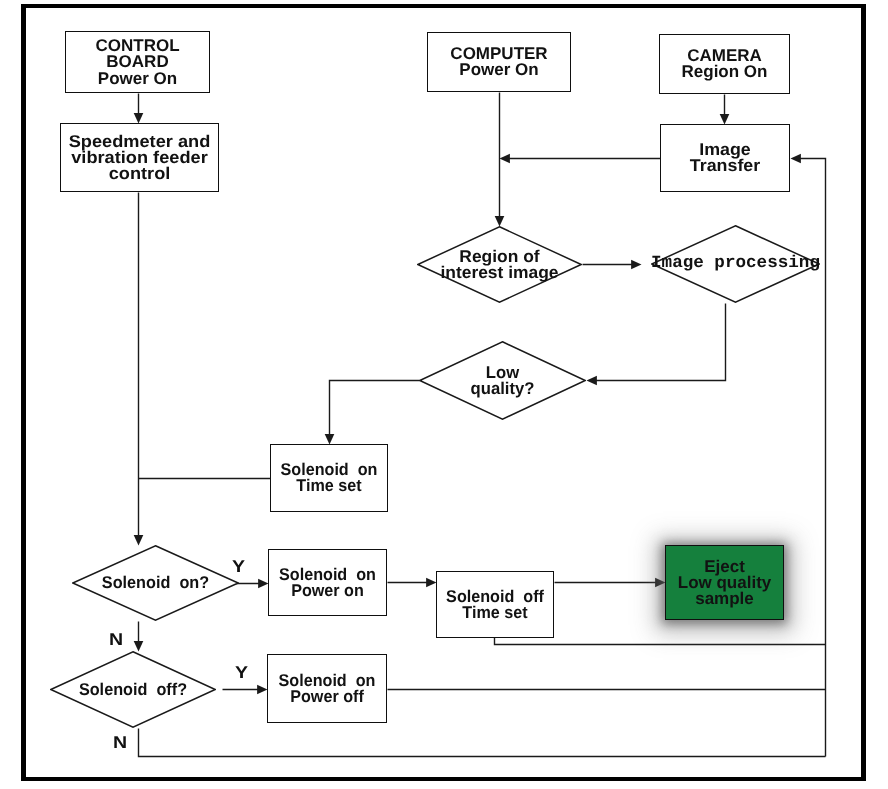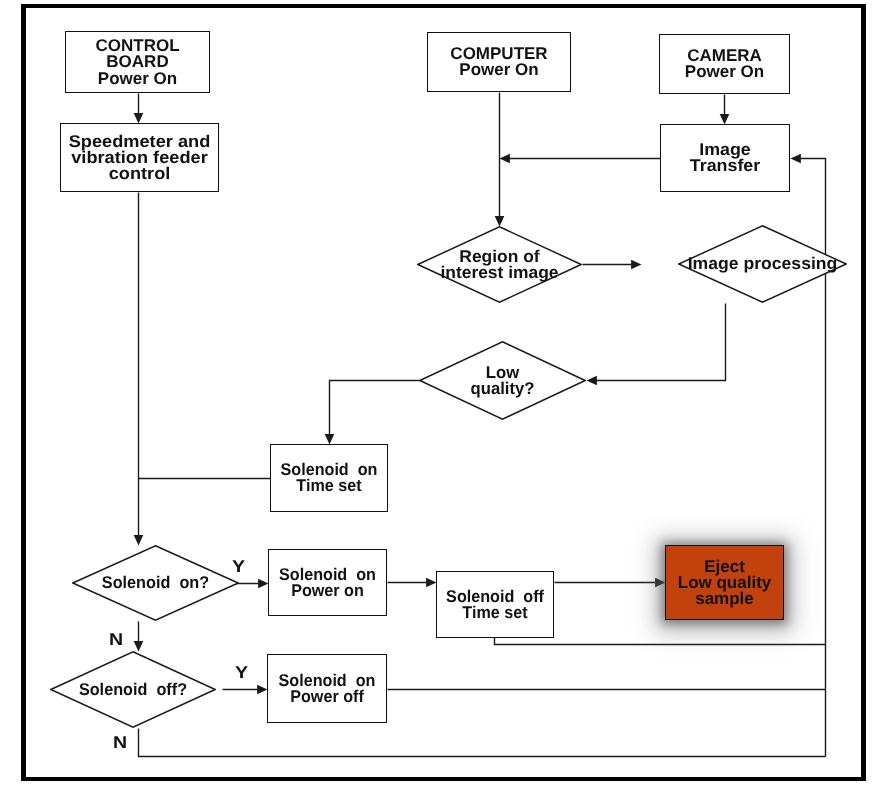--- a/index.html
+++ b/index.html
@@ -12,21 +12,21 @@
   #frame{position:absolute;left:21px;top:4px;width:845px;height:777px;
          border:4px solid #000000;border-left-width:5px;border-right-width:5px;
          box-sizing:border-box;}
   svg#wires{position:absolute;left:0;top:0;width:888px;height:789px;}
   .node{position:absolute;box-sizing:border-box;}
   .node .txt{position:absolute;left:-6px;right:-6px;top:50%;
              transform:translateY(-50%);margin-top:0px;
              text-align:center;font-weight:bold;font-size:17px;line-height:16.3px;
              color:#121212;white-space:pre;}
   .rect{border:1.7px solid #0f0f0f;background:#ffffff;}
-  .rect-shadow{border:1.7px solid #0f0f0f;background:#c2410c;
+  .rect-shadow{border:1.7px solid #0f0f0f;background:#15803d;
                box-shadow:0 1px 10px 3px rgba(70,70,70,0.60), 0 3px 22px 10px rgba(125,125,125,0.45);}
   .diamond{background:transparent;}
   .diamond > svg{position:absolute;left:0;top:0;width:100%;height:100%;display:block;}
   .edge-label{position:absolute;font-weight:bold;font-size:17px;line-height:17px;color:#111111;
               transform:scaleX(1.15);transform-origin:left top;}
 </style>
 </head>
 <body>
 
 <div id="stage">
@@ -113,34 +113,34 @@
         <div class="txt" style="transform: translateY(-50%) scaleX(1.07);">Speedmeter and
 vibration feeder
 control</div>
       </div>
       <div class="node rect" style="left: 427px; top: 32px; width: 144px; height: 60px; padding-left: 36px;">
         <div class="txt">COMPUTER
 Power On</div>
       </div>
       <div class="node rect" style="left: 659px; top: 34px; width: 131px; height: 60px;">
         <div class="txt">CAMERA
-Power On</div>
+Region On</div>
       </div>
       <div class="node rect" style="left: 660px; top: 124px; width: 130px; height: 68px;">
         <div class="txt" style="transform: translateY(-50%) scaleX(1.05);">Image
 Transfer</div>
       </div>
       <div class="node diamond" style="left: 417px; top: 226px; width: 165px; height: 77px; text-decoration: underline;">
         <svg viewBox="0 0 165 77">
           <polygon points="82.5,0.8 164.2,38.5 82.5,76.2 0.8,38.5" fill="#ffffff" stroke="#1a1a1a" stroke-width="1.5"></polygon>
         </svg>
         <div class="txt" style="transform: translateY(-50%) scaleX(1.025);">Region of
 interest image</div>
       </div>
-      <div class="node diamond" style="left: 678px; top: 225px; width: 169px; height: 78px;">
+      <div class="node diamond" style="left: 651px; top: 225px; width: 169px; height: 78px; font-family: Liberation Mono, monospace;">
         <svg viewBox="0 0 169 78">
           <polygon points="84.5,0.8 168.2,39 84.5,77.2 0.8,39" fill="#ffffff" stroke="#1a1a1a" stroke-width="1.5"></polygon>
         </svg>
         <div class="txt" style="transform: translateY(-50%) scaleX(1.035);">Image processing</div>
       </div>
       <div class="node diamond" style="left: 419px; top: 341px; width: 167px; height: 79px;">
         <svg viewBox="0 0 167 79">
           <polygon points="83.5,0.8 166.2,39.5 83.5,78.2 0.8,39.5" fill="#ffffff" stroke="#1a1a1a" stroke-width="1.5"></polygon>
         </svg>
         <div class="txt" style="transform: translateY(-50%) scaleX(0.98);">Low

